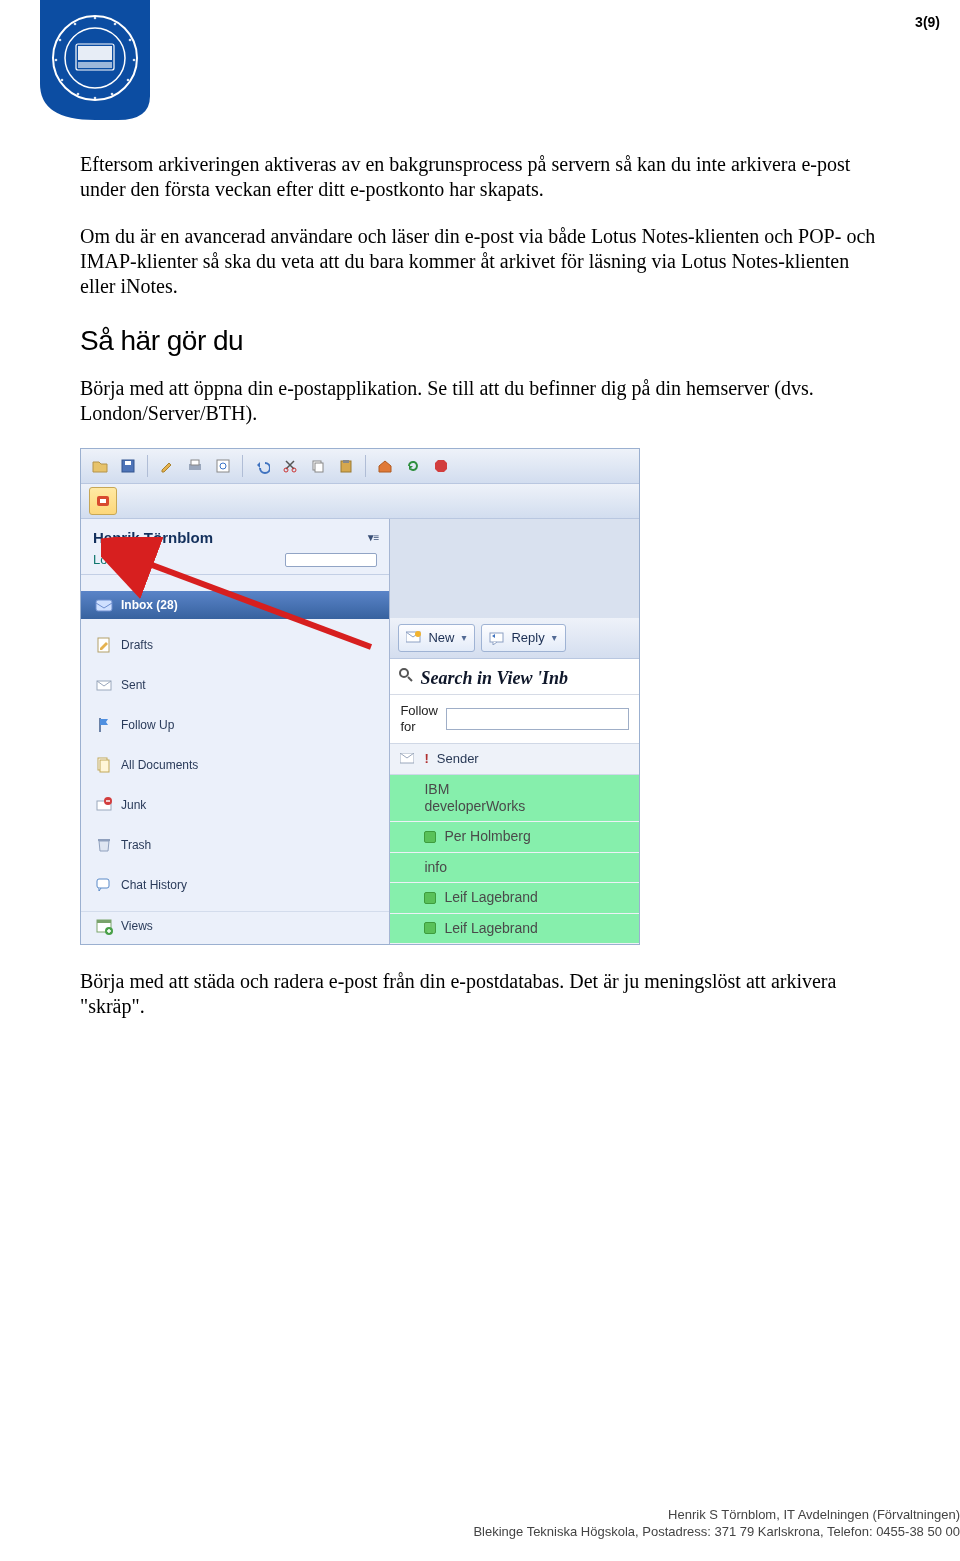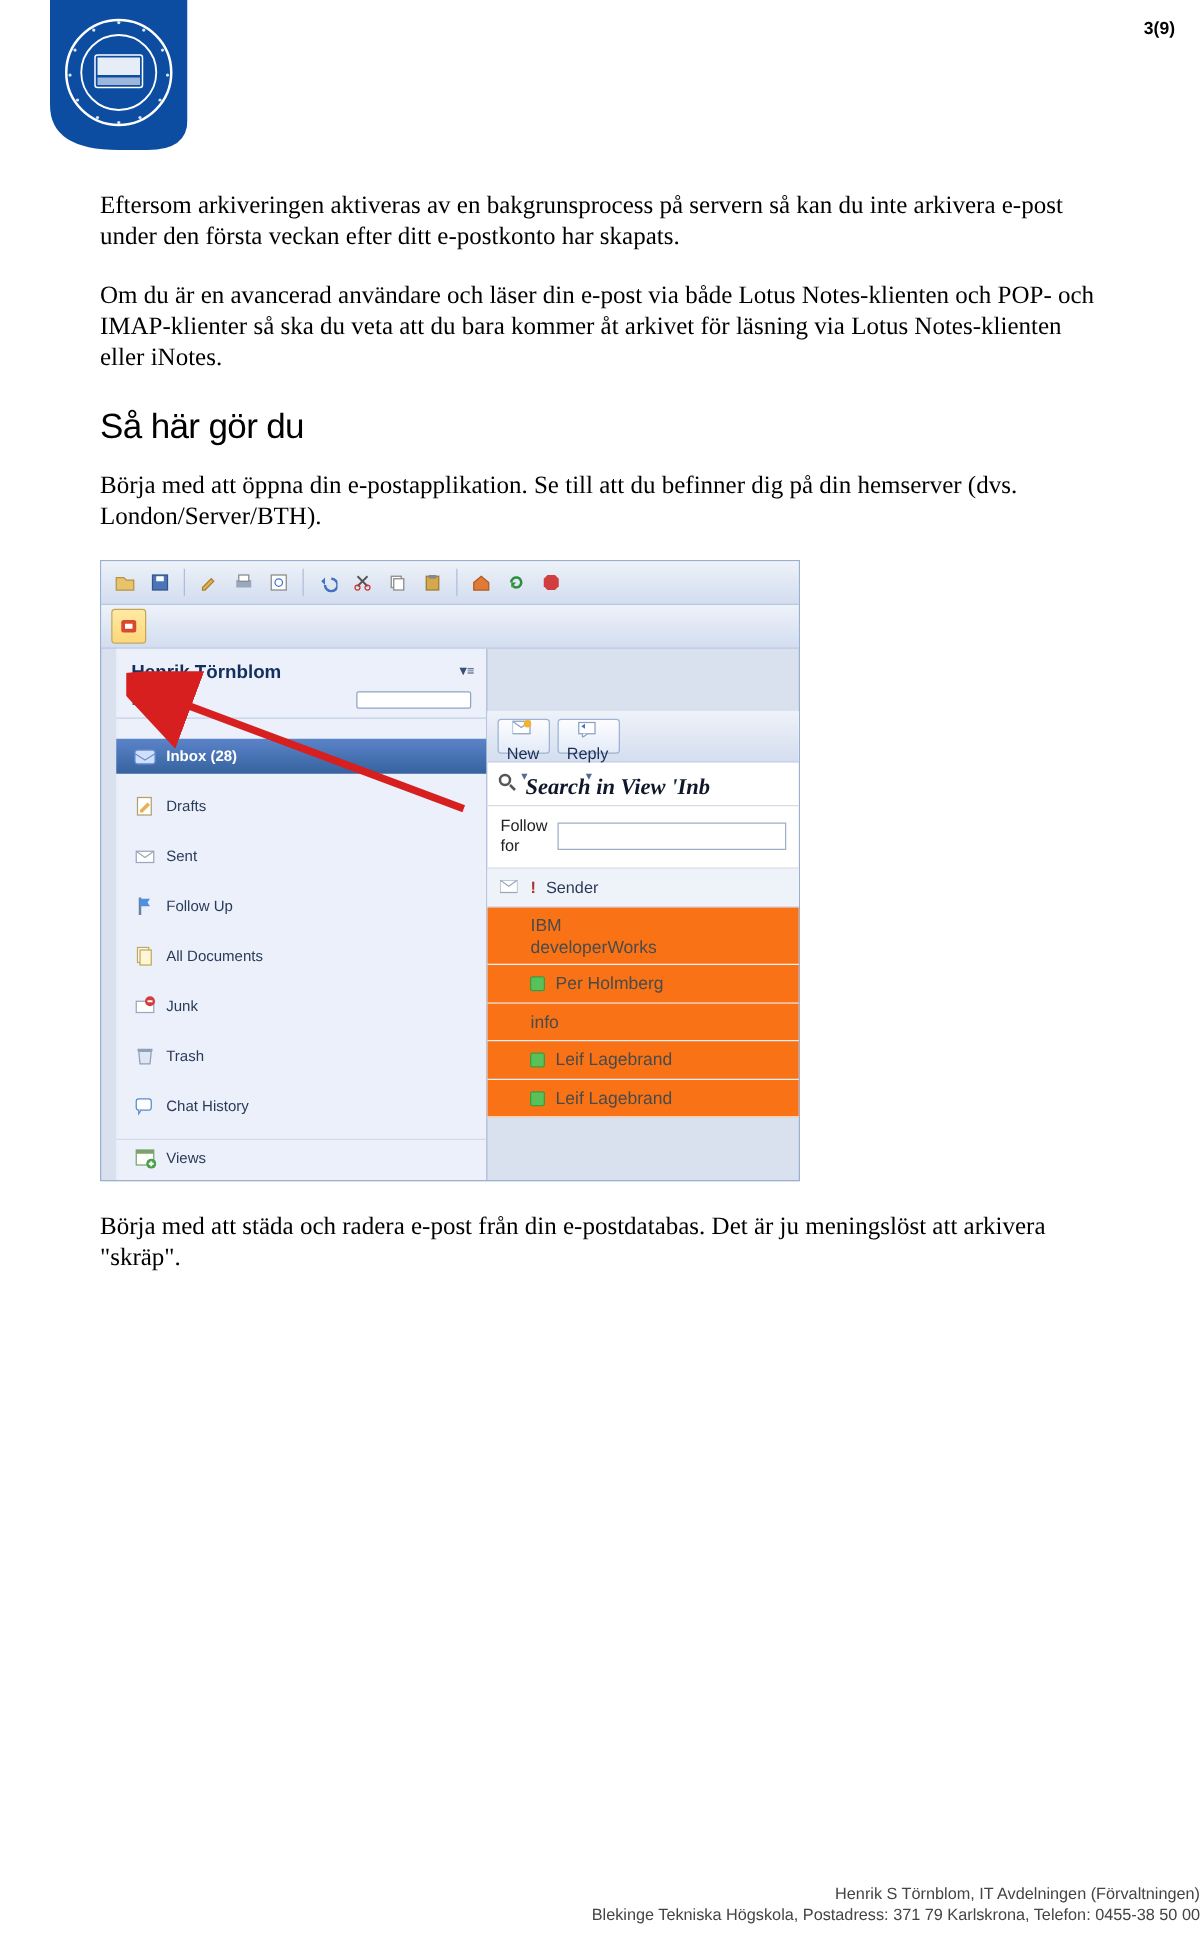--- a/index.html
+++ b/index.html
@@ -95,22 +95,21 @@
     border: 1px solid #c7a755;
     border-radius: 3px;
     background: linear-gradient(#ffe9a3, #fdd77a);
     display: flex;
     align-items: center;
     justify-content: center;
   }
   
   .main-pane {
     display: flex;
-    align-items: center;
-    padding-left: 12px;
+    align-items: flex-end;
   }
   .sidebar {
     width: 58%;
     border-right: 1px solid #a6b6d3;
     background: #ebf0fa;
   }
   .rightpane {
     flex: 1;
     background: #fff;
     display: flex;
@@ -197,21 +196,20 @@
     height: 26px;
     padding: 0 8px 0 6px;
     border: 1px solid #9fb3d4;
     border-radius: 3px;
     background: linear-gradient(#fdfdff, #e3ebf8);
     display: flex;
     align-items: center;
     gap: 5px;
     font-size: 13px;
     color: #1c2f53;
-    flex-direction: column;
   }
   .rp-btn .chev {
     font-size: 10px;
     color: #536a94;
     margin-left: 2px;
   }
   
   .rp-search-title {
     padding: 8px 10px 4px 30px;
     font-family: "Times New Roman", Times, serif;
@@ -254,21 +252,21 @@
     color: #2a3a57;
   }
   .rp-row {
     display: flex;
     align-items: center;
     gap: 8px;
     padding: 6px 10px 6px 34px;
     border-bottom: 1px solid #eef1f7;
     font-size: 14px;
     color: #4a4a4a;
-    background: #f97316;
+    background: #86efac;
   }
   .avail-dot {
     width: 10px;
     height: 10px;
     border-radius: 2px;
     background: #59c159;
     border: 1px solid #3d9c3d;
   }
   
   .red-arrow {

